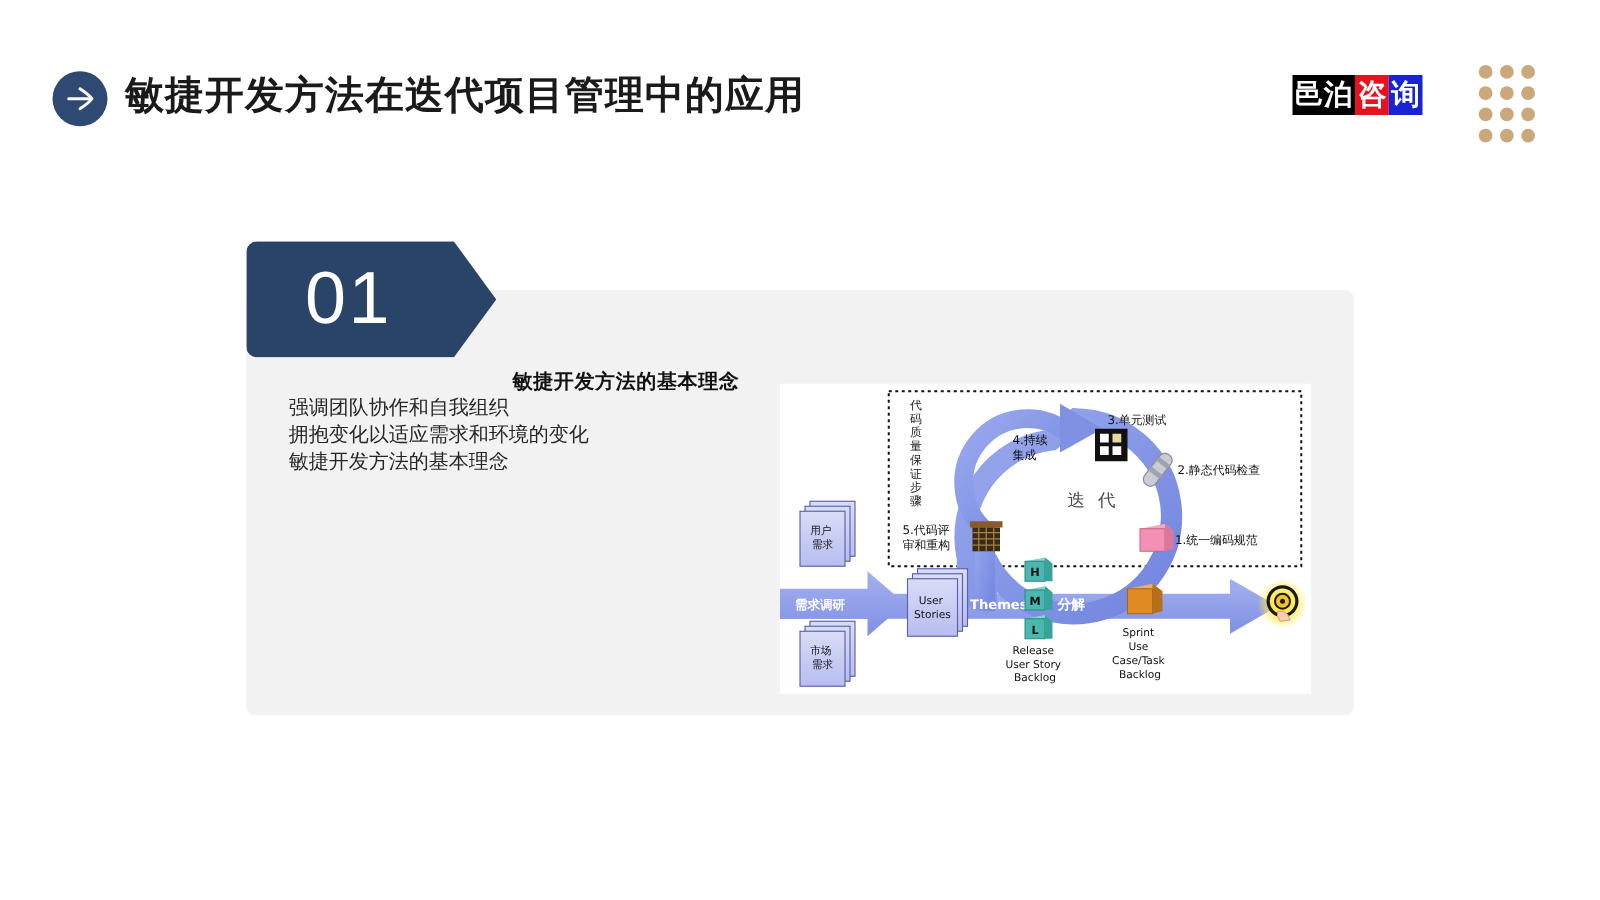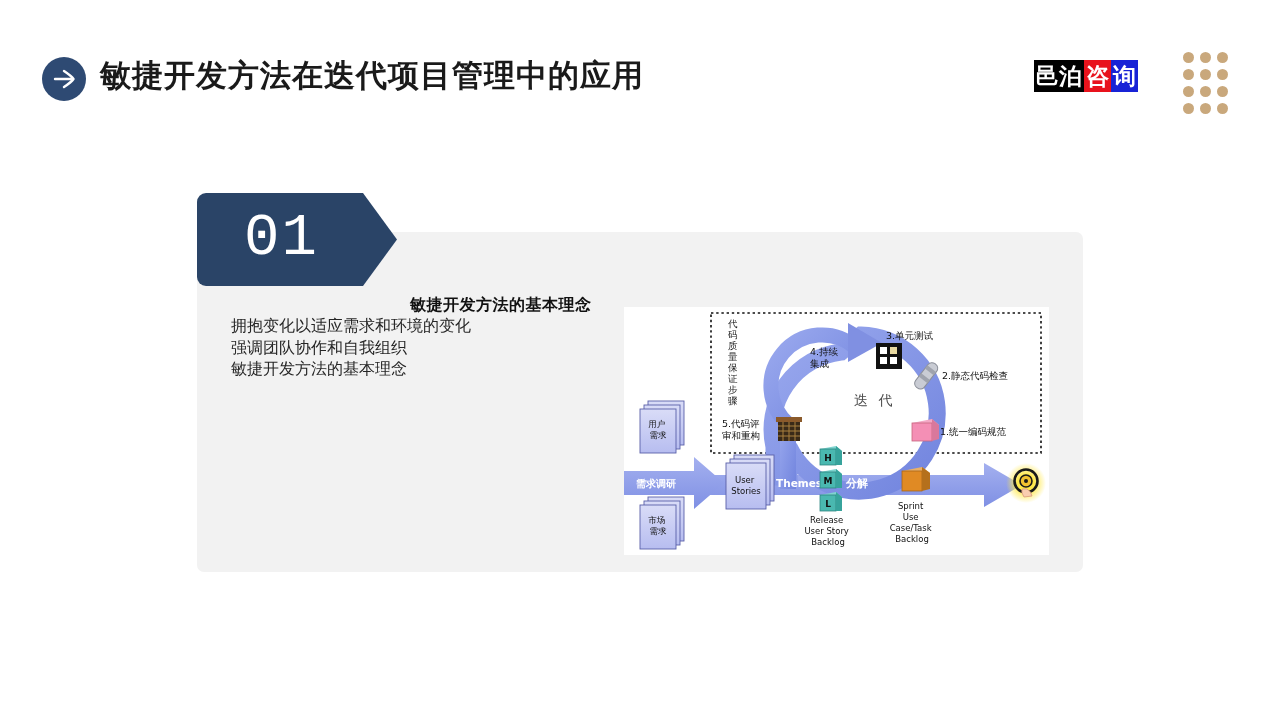--- a/index.html
+++ b/index.html
@@ -51,21 +51,21 @@
   
   #number-badge{
     position:absolute;left:197px;top:193px;width:200px;height:93px;
     background:#2a4467;
     border-top-left-radius:9px;border-bottom-left-radius:9px;
     clip-path:polygon(0 0, 83% 0, 100% 50%, 83% 100%, 0 100%);
   }
   #badge-number{
     position:absolute;left:47px;top:9px;
     font-size:59px;font-weight:300;color:#ffffff;
-    font-family:Liberation Mono, monospace;
+    font-family:Liberation Sans, sans-serif;
     letter-spacing:2px;line-height:1.25;
   }
 
   #card-heading{
     position:absolute;left:410px;top:267px;
     font-size:16px;font-weight:bold;color:#111111;
     font-family:"DejaVu Sans","Liberation Sans",sans-serif;
     letter-spacing:0.5px;
     margin-top:28px;
   }
@@ -122,22 +122,22 @@
 
 <div id="content-card"></div>
 
 <div id="number-badge">
   <div id="badge-number">01</div>
 </div>
 
 <div id="card-heading">敏捷开发方法的基本理念</div>
 
 <div id="bullet-list">
+  <div class="line">强调团队协作和自我组织</div>
   <div class="line">拥抱变化以适应需求和环境的变化</div>
-  <div class="line">强调团队协作和自我组织</div>
   <div class="line">敏捷开发方法的基本理念</div>
 </div>
 
 <div id="diagram-figure">
 <svg id="diagram-svg" width="425" height="248" viewBox="0 0 425 248" font-family="'DejaVu Sans','Liberation Sans',sans-serif">
 
   <defs>
     <linearGradient id="gRing" x1="0" y1="0" x2="1" y2="1">
       <stop offset="0%" stop-color="#9aa9ee"></stop>
       <stop offset="100%" stop-color="#7184de"></stop>

